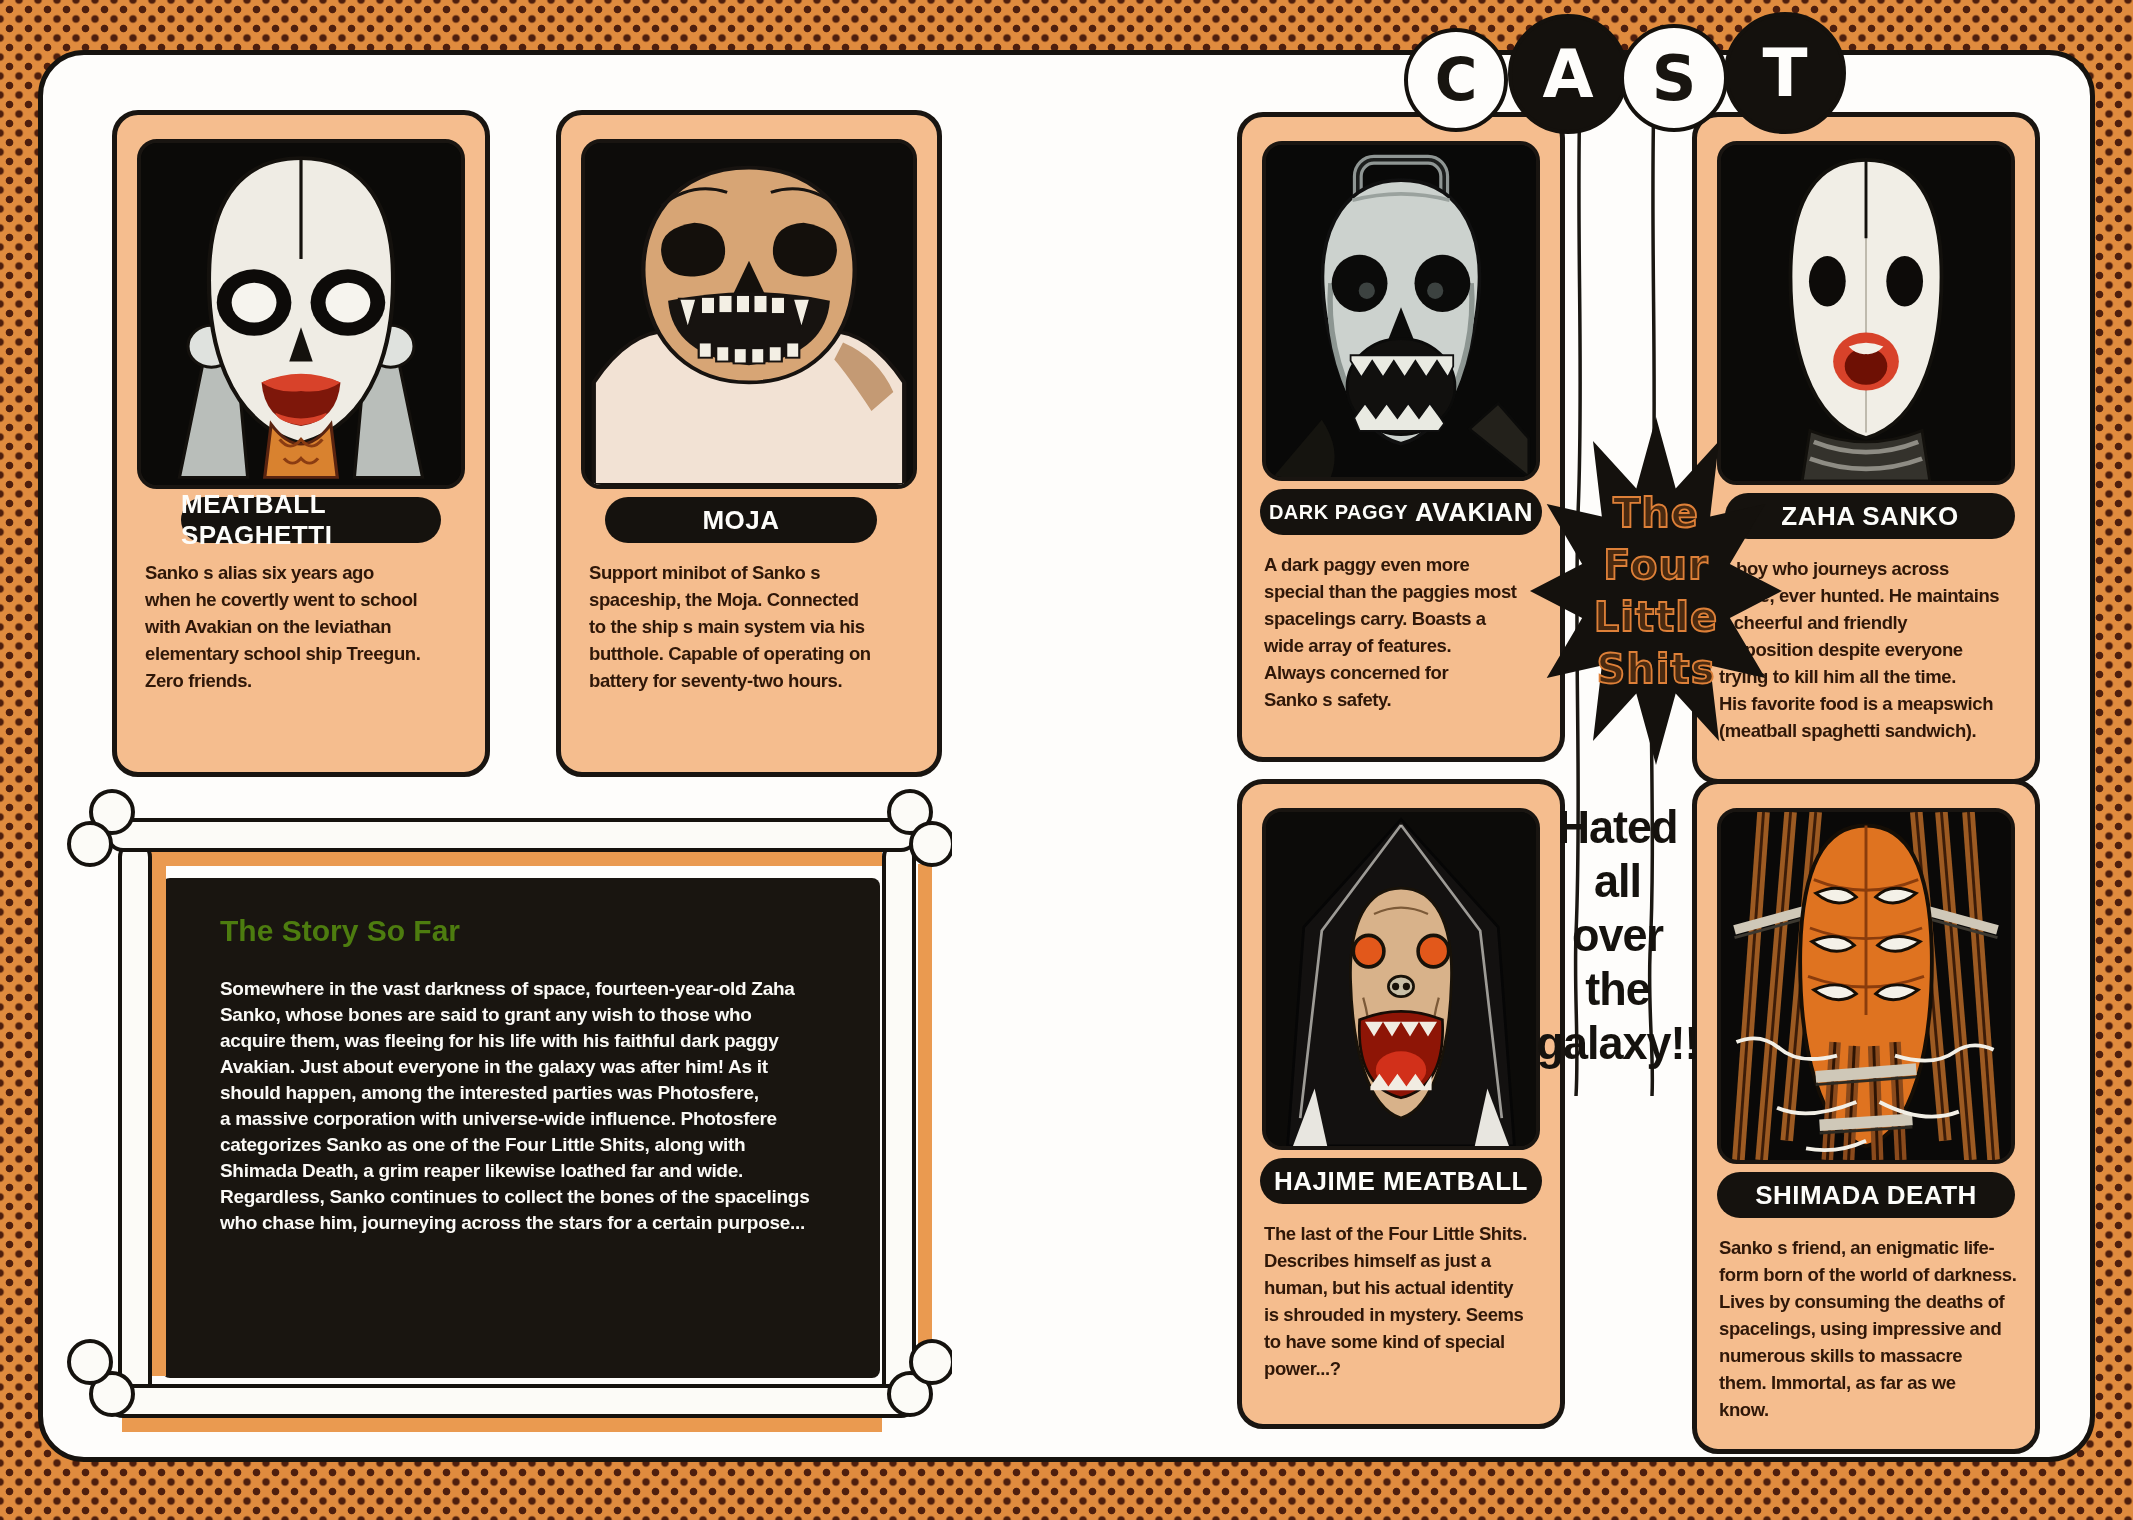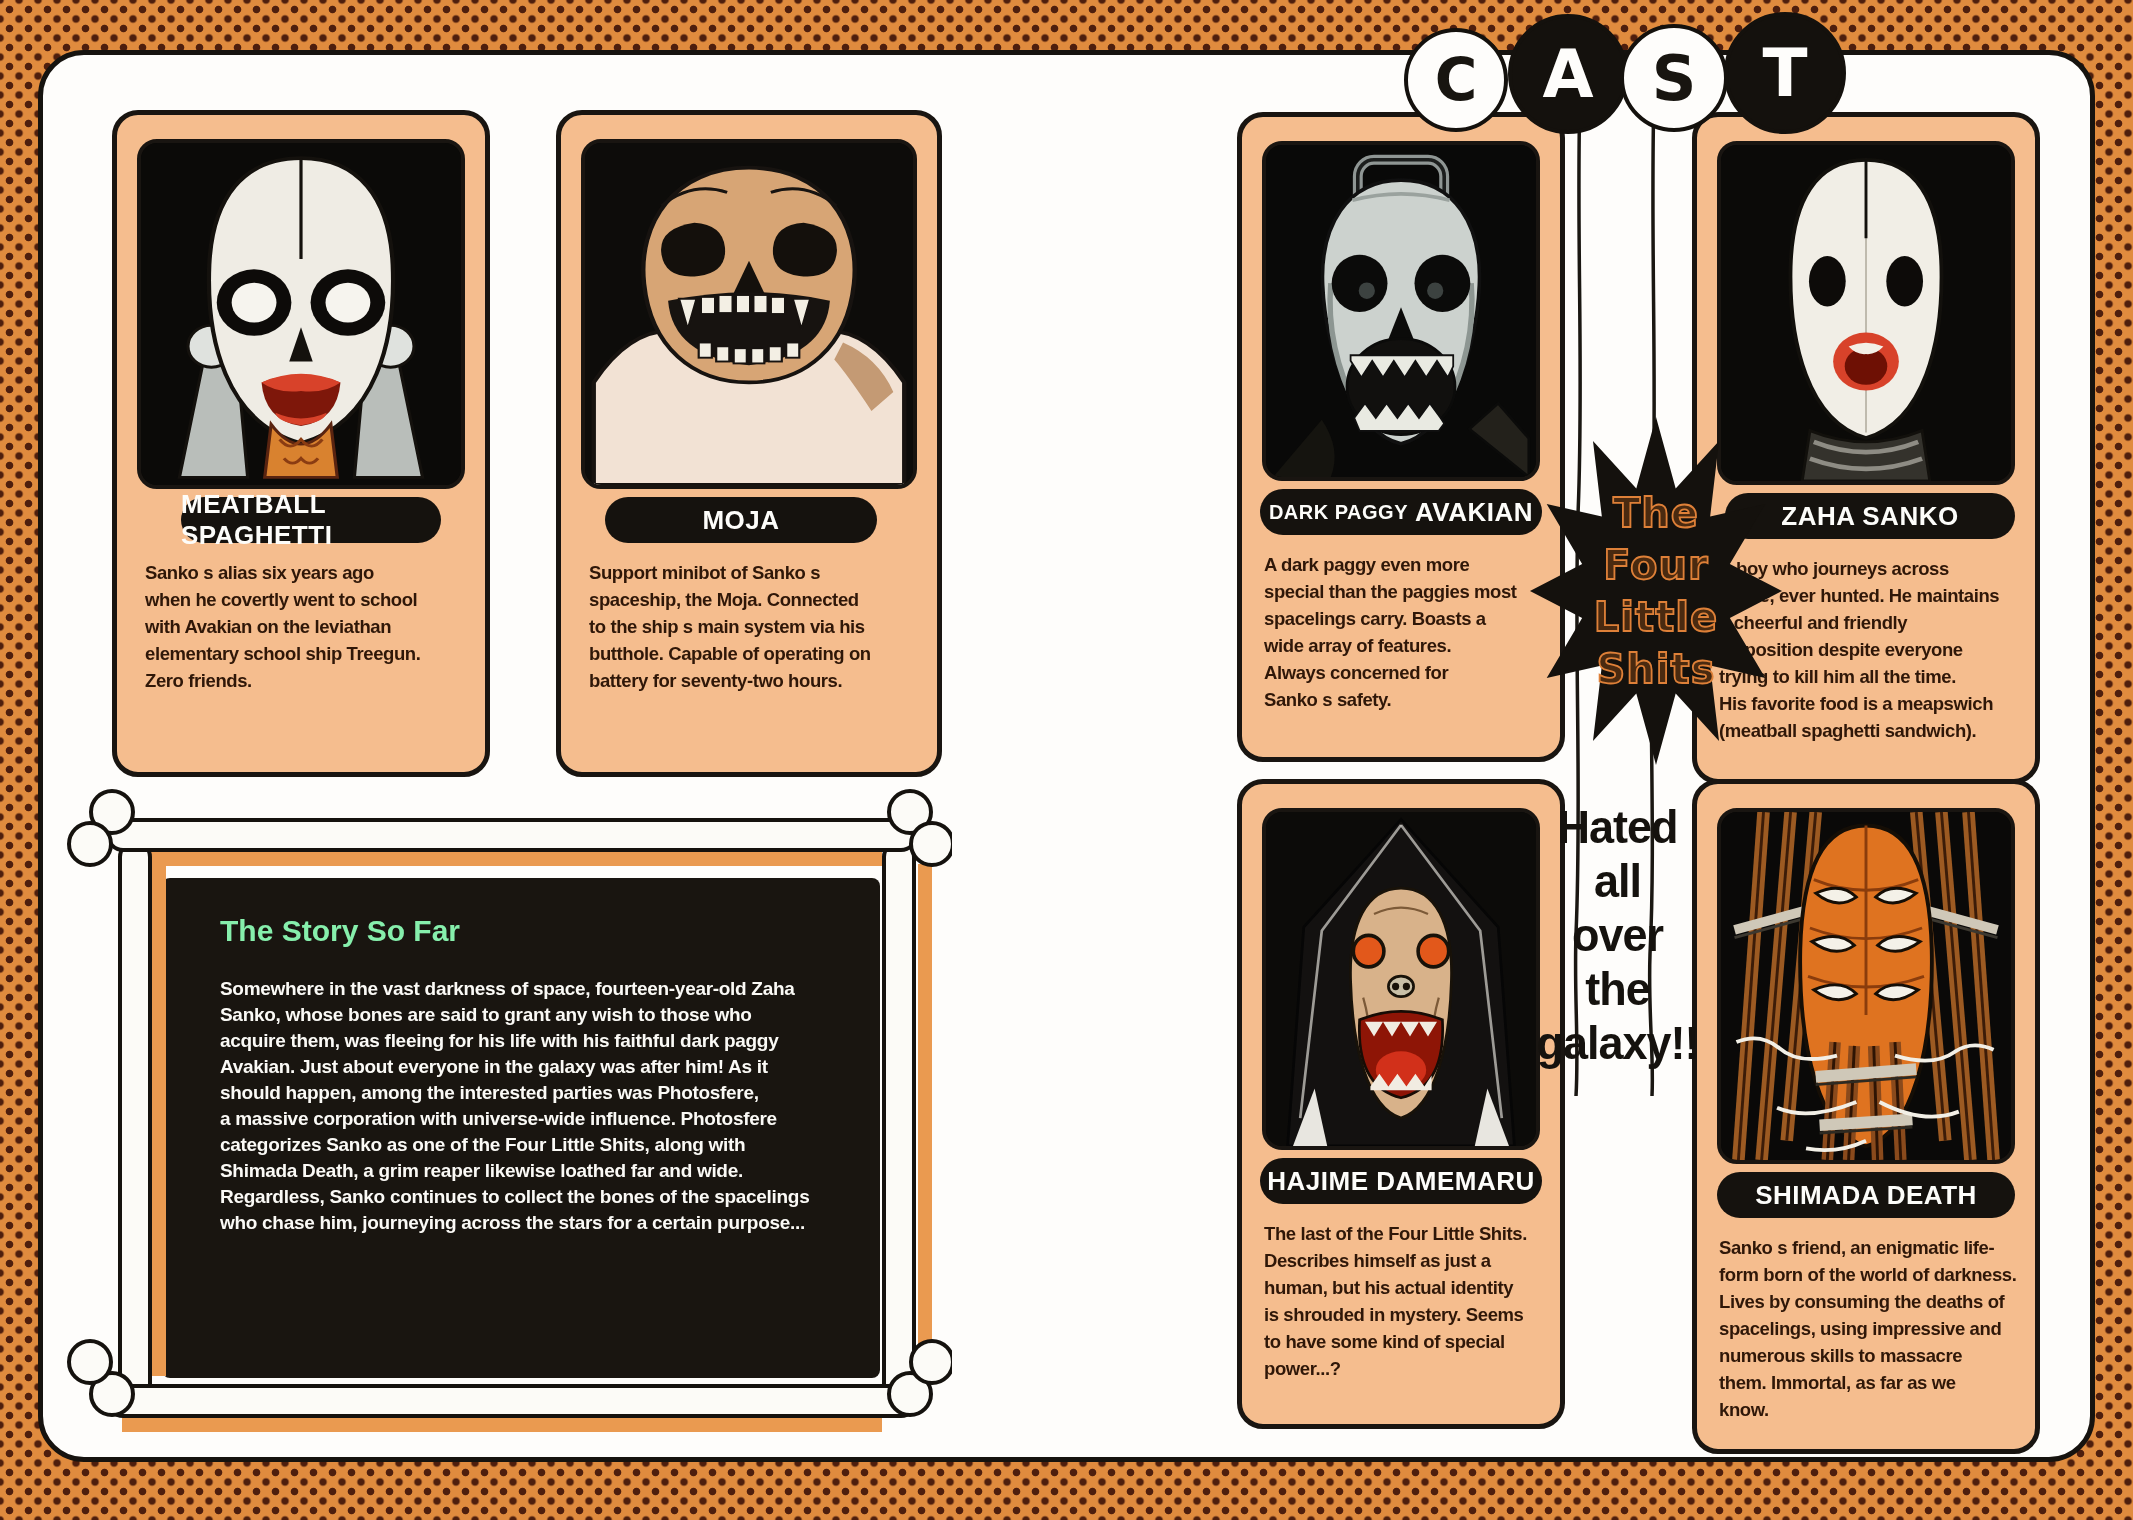--- a/index.html
+++ b/index.html
@@ -67,21 +67,21 @@
     font-weight:bold;font-size:45px;line-height:54px;color:#15120E;
     letter-spacing:-1px;transform:scaleY(1.04);
   }
   
   .story{position:absolute;left:52px;top:780px;width:900px;height:660px;z-index:1;}
   .story-box{
     position:absolute;left:110px;top:98px;width:718px;height:500px;
     background:#191510;border-radius:8px;box-sizing:border-box;
     padding:36px 26px 0 58px;
   }
-  .story-title{color:#86efac;font-weight:bold;font-size:30px;letter-spacing:0;}
+  .story-title{color:#4d7c0f;font-weight:bold;font-size:30px;letter-spacing:0;}
   .story-body{
     margin-top:28px;color:#FBFAF6;font-weight:bold;font-size:19px;
     letter-spacing:-0.3px;line-height:26px;white-space:pre-line;width:644px;
   }
   .bones{position:absolute;inset:0;pointer-events:none;}
 </style>
 </head>
 <body>
 
 <div class="stage">
@@ -288,21 +288,21 @@
         <circle cx="144" cy="188" r="4" fill="#181209"></circle>
           <circle cx="156" cy="188" r="4" fill="#181209"></circle>
         <path d="M104 224 Q150 206 196 224 Q200 296 150 308 Q100 296 104 224 Z" fill="#8E1506" stroke="#170C05" stroke-width="3"></path>
         <path d="M110 226 L120 242 L130 226 L140 242 L150 226 L160 242 L170 226 L180 242 L190 226 Z" fill="#F1ECE2"></path>
         <ellipse cx="150" cy="278" rx="28" ry="20" fill="#D2301A"></ellipse>
         <path d="M116 296 L126 282 L136 296 L146 282 L156 296 L166 282 L176 296 L184 284 L184 300 L116 300 Z" fill="#F1ECE2"></path>
       </svg>
     </div>
     <div class="pill" style="left:18px;right:18px;top:374px;">
 
-      <span class="nm">HAJIME DAMEMARU</span>
+      <span class="nm">HAJIME MEATBALL</span>
     </div>
     <div class="desc" style="left:22px;right:10px;top:436px;">The last of the Four Little Shits.
 Describes himself as  just a
 human,  but his actual identity
 is shrouded in mystery. Seems
 to have some kind of special
 power...?</div>
   </div>
 
   <div class="card" style="left:1692px;top:779px;width:338px;height:665px;text-decoration:underline;">

